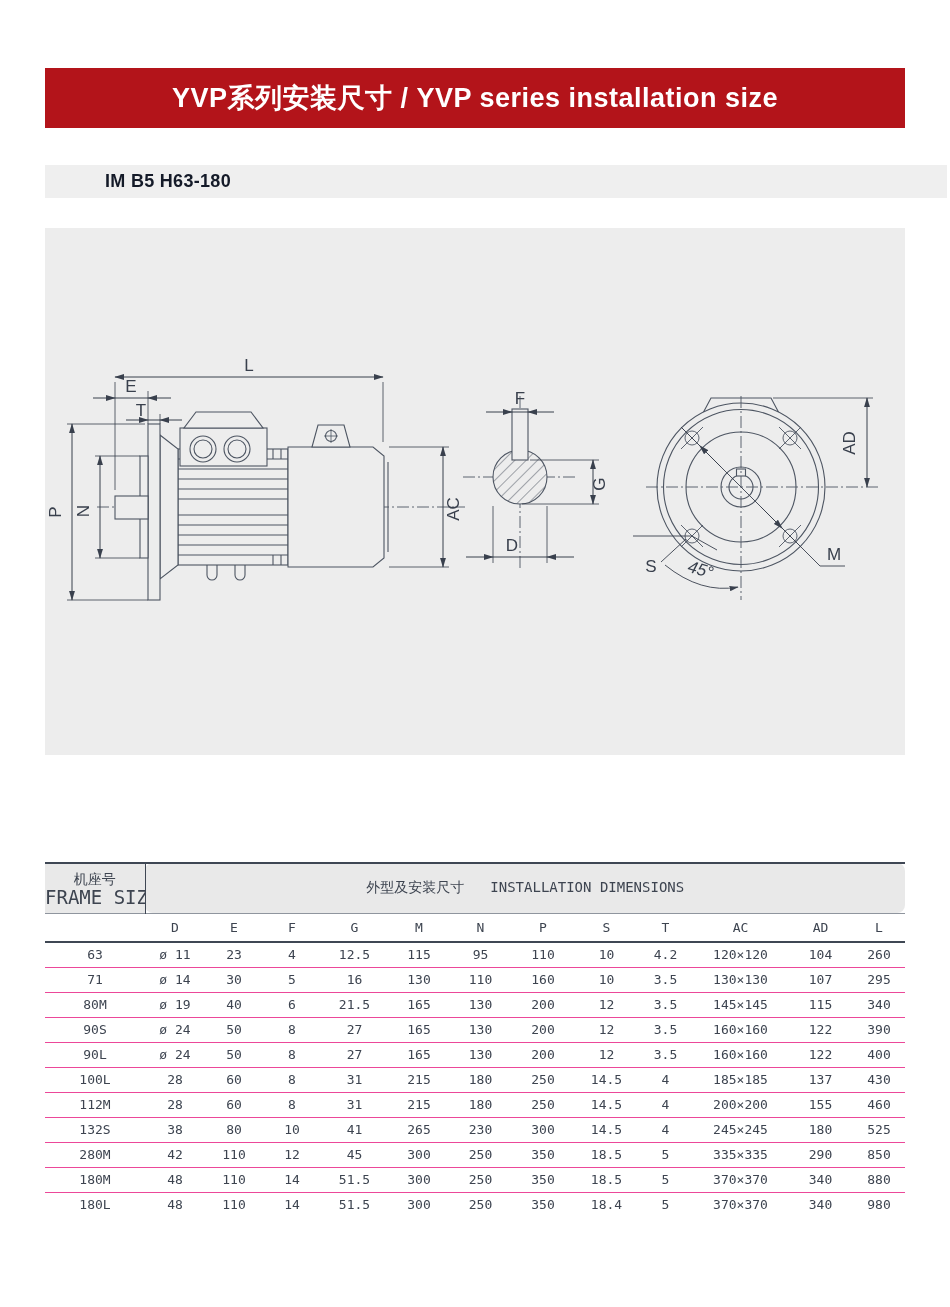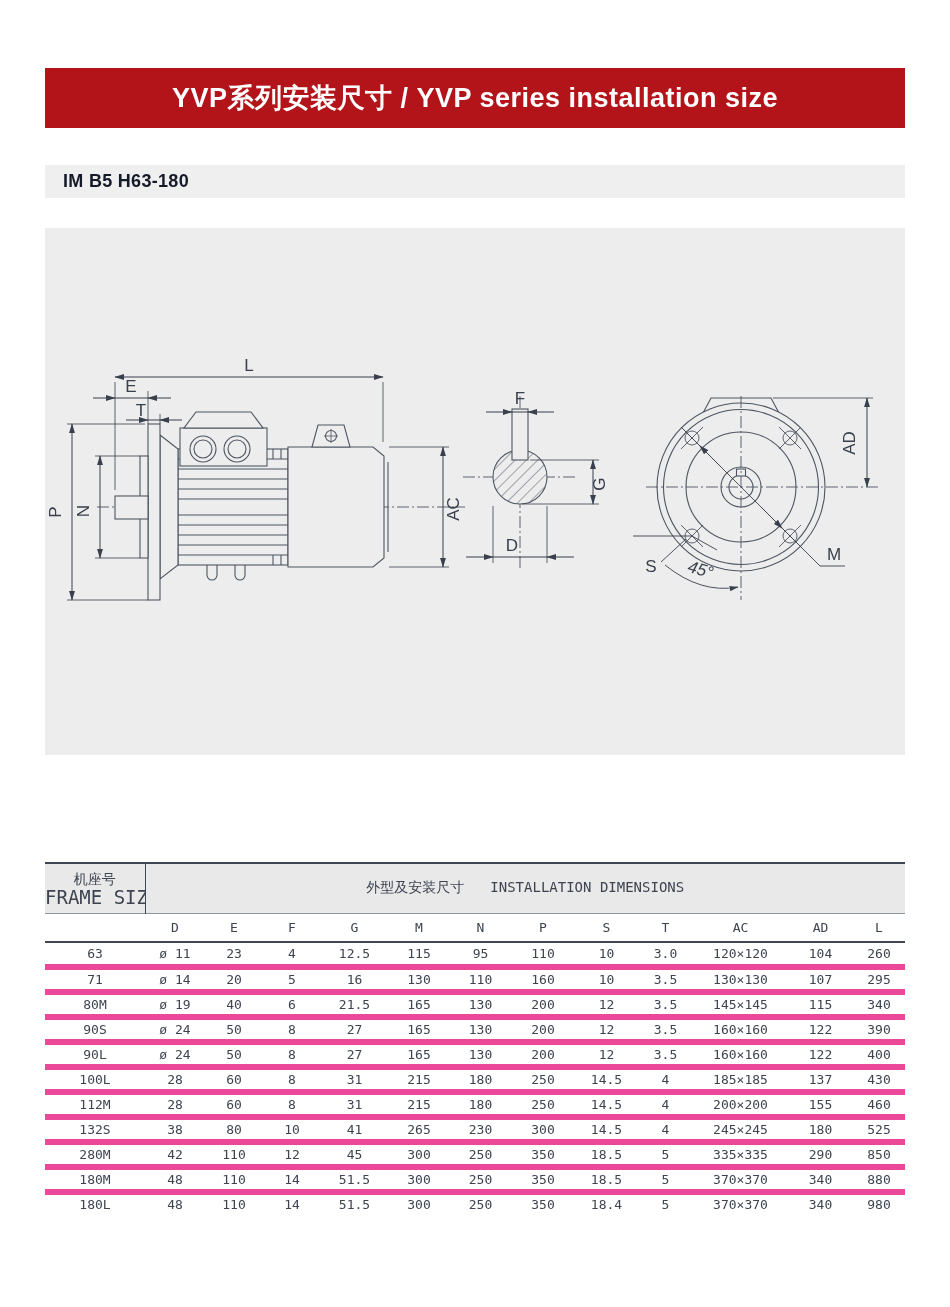--- a/index.html
+++ b/index.html
@@ -10,21 +10,21 @@
   
   .banner {
     position:absolute; left:45px; top:68px; width:860px; height:60px;
     background:#b3141a; color:#ffffff;
     display:flex; align-items:center; justify-content:center;
   }
   .banner .title { font-size:27px; font-weight:bold; letter-spacing:0.5px; }
   
   .subbar {
     position:absolute; left:45px; top:165px; width:860px; height:33px;
-    background:#efefef; display:flex; align-items:center;
+    background:#efefef; display:flex; align-items:center;padding-left:42px;
   }
   .subbar .label {
     margin-left:18px; font-size:18px; font-weight:bold; color:#141a28;
     letter-spacing:0.3px;
   }
   
   .drawing-panel {
     position:absolute; left:45px; top:228px; width:860px; height:527px;
     background:#ededed;
   }
@@ -41,25 +41,25 @@
     color:#3d4450; font-size:13px;
   }
   table.dims th, table.dims td {
     text-align:center; vertical-align:middle; padding:0;
     font-weight:normal; overflow:hidden; white-space:nowrap;
   }
   tr.hrow1 { background:#e9e9e9; height:50px; border-bottom:1px solid #8f959e; }
   tr.hrow1 .frame-h { border-right:1px solid #3f4754; }
   .frame-h .cn { font-size:14px; line-height:19px; }
   .frame-h .en { font-size:19px; line-height:17px; }
-  .dims-h { font-size:14px; }
+  .dims-h { font-size:14px;border-radius:8px; }
   .dims-h .gap { display:inline-block; width:26px; }
   tr.hrow2 { height:29px; border-bottom:2px solid #3f4754; background:#ffffff; }
   tr.hrow2 th { font-size:13px; }
-  tbody tr { height:25px; border-bottom:6px solid #ec4899; background:#ffffff; }
+  tbody tr { height:25px; border-bottom:1px solid #ec4899; background:#ffffff; }
 </style>
 </head>
 <body>
 
 <div class="page">
 
   <div class="banner" style="background: rgb(179, 20, 26);">
     <span class="title">YVP系列安装尺寸 / YVP series installation size</span>
   </div>
 
@@ -286,29 +286,29 @@
           <tr>
             <td>63</td>
             <td>ø 11</td>
             <td>23</td>
             <td>4</td>
             <td>12.5</td>
             <td>115</td>
             <td>95</td>
             <td>110</td>
             <td>10</td>
-            <td>3.0</td>
+            <td>4.2</td>
             <td>120×120</td>
             <td>104</td>
             <td>260</td>
           </tr>
           <tr>
             <td>71</td>
             <td>ø 14</td>
-            <td>20</td>
+            <td>30</td>
             <td>5</td>
             <td>16</td>
             <td>130</td>
             <td>110</td>
             <td>160</td>
             <td>10</td>
             <td>3.5</td>
             <td>130×130</td>
             <td>107</td>
             <td>295</td>

